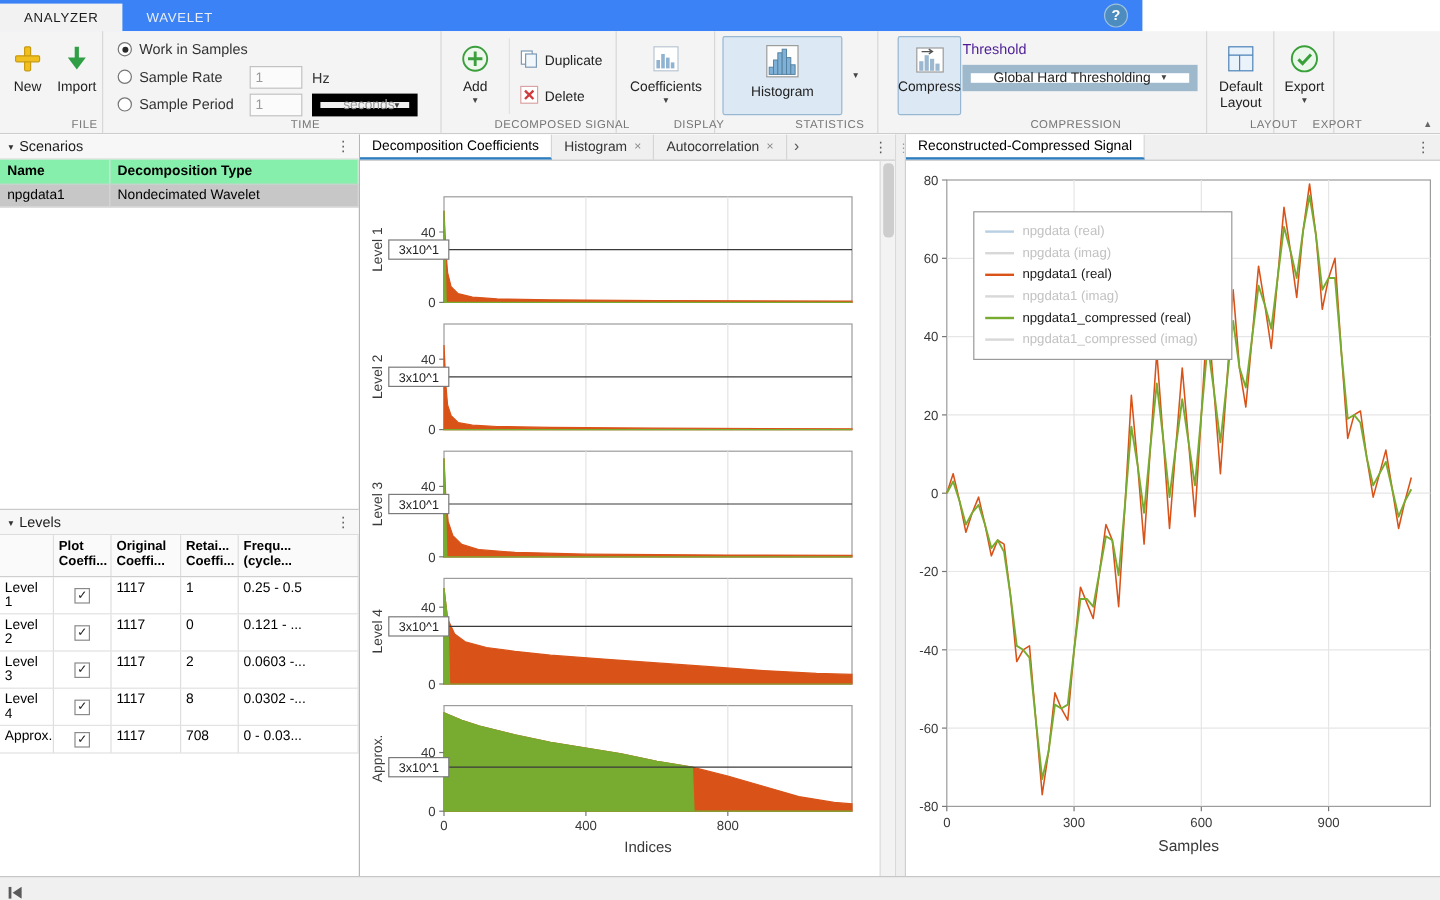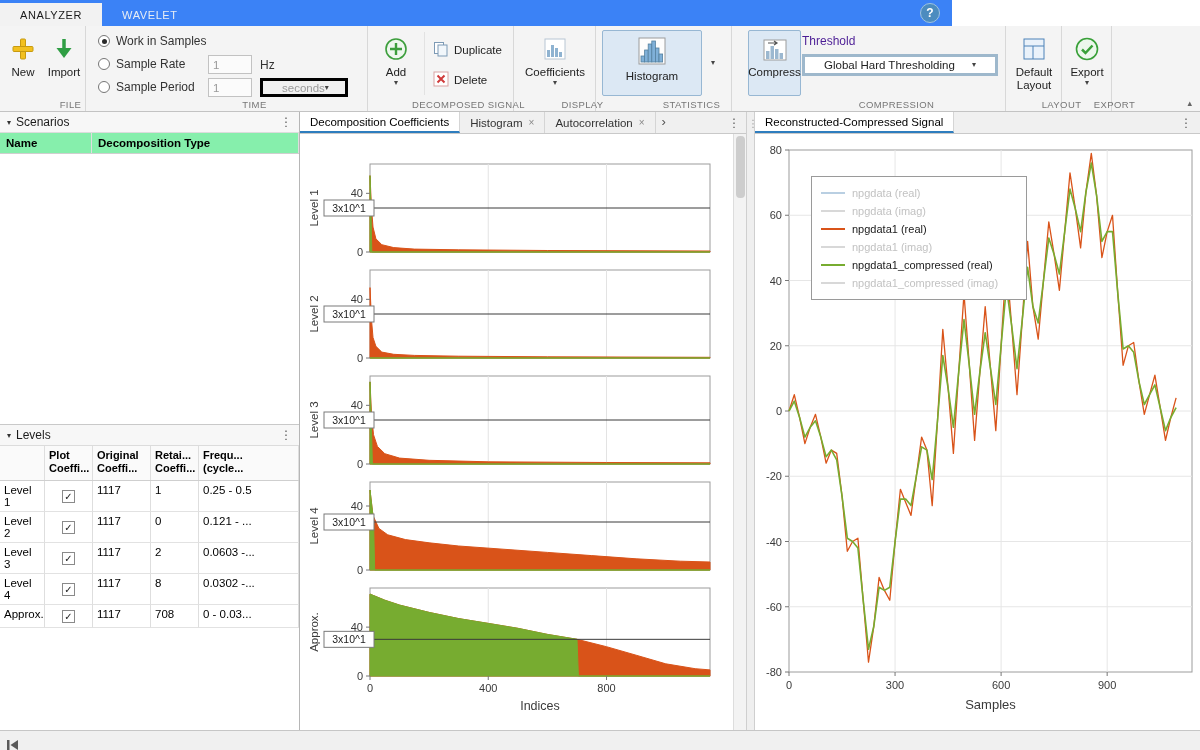--- a/index.html
+++ b/index.html
@@ -17,21 +17,21 @@
   .section{position:absolute;top:0;height:85px;border-right:1px solid #d8d8d8;}
   .section-label{position:absolute;bottom:1px;left:0;width:100%;text-align:center;font-size:9.5px;color:#767676;letter-spacing:.4px;white-space:nowrap;margin-left:28px;}
   .vbtn{position:absolute;display:flex;flex-direction:column;align-items:center;gap:2px;padding-top:5px;border:1px solid transparent;border-radius:2px;cursor:pointer;text-align:center;}
   .vbtn.pressed{background:#dce8f4;border-color:#97b7d3;}
   .hbtn{position:absolute;display:flex;align-items:center;gap:5px;padding:2px 4px;border:1px solid transparent;border-radius:2px;cursor:pointer;}
   .drop-arrow{font-size:8px;color:#444;line-height:6px;}
   .radio-row{position:absolute;display:flex;align-items:center;gap:6px;font-size:12px;color:#333;}
   .radio{width:12px;height:12px;border:1px solid #767676;border-radius:50%;background:#fff;position:relative;display:inline-block;}
   .radio.checked::after{content:"";position:absolute;left:2.5px;top:2.5px;width:5px;height:5px;border-radius:50%;background:#2a2a2a;}
   .textbox{width:44px;height:19px;border:1px solid #c2c2c2;background:#fbfbfb;color:#9a9a9a;font-size:11.5px;padding:0 4px;}
-  .combo{height:19px;border:3px solid #000000;background:#f0f0f0;color:#9a9a9a;font-size:11.5px;display:flex;align-items:center;padding:0 19px;justify-content:space-between;}
+  .combo{height:19px;border:7px solid #000000;background:#f0f0f0;color:#9a9a9a;font-size:11.5px;display:flex;align-items:center;padding:0 19px;justify-content:space-between;}
   .combo.enabled{background:#fff;color:#222;border-color:#9eb8cc;}
   .two-line{white-space:pre-line;line-height:1.15;}
   .collapse-arrow{position:absolute;right:8px;bottom:3px;font-size:9px;color:#666;cursor:pointer;}
 
   
   .main{position:absolute;top:112px;left:0;width:1200px;height:618px;background:#fff;}
   .left-panel{position:absolute;left:0;top:0;width:300px;height:618px;border-right:1px solid #b6b6b6;background:#fff;overflow:hidden;}
   .panel-section-scenarios{position:absolute;left:0;top:0;width:100%;height:313px;border-bottom:1px solid #c9c9c9;}
   .panel-section-levels{position:absolute;left:0;top:313px;width:100%;height:305px;}
   .panel-header{height:21px;background:#f7f7f7;border-bottom:1px solid #dcdcdc;display:flex;align-items:center;gap:5px;padding:0 7px;font-size:12px;color:#1c1c1c;}
@@ -273,20 +273,24 @@
     <div class="left-panel">
       <div class="panel-section-scenarios">
         <div class="panel-header">
           <span class="expander">▾</span>
           <span>Scenarios</span>
           <span class="dots">⋮</span>
         </div>
         <div class="sc-header">
           <div>Name</div>
           <div>Decomposition Type</div>
+        </div>
+        <div class="sc-row selected">
+          <div>npgdata1</div>
+          <div>Nondecimated Wavelet</div>
         </div>
       </div>
 
       <div class="panel-section-levels">
         <div class="panel-header">
           <span class="expander">▾</span>
           <span>Levels</span>
           <span class="dots">⋮</span>
         </div>
         <div class="lv-header">

